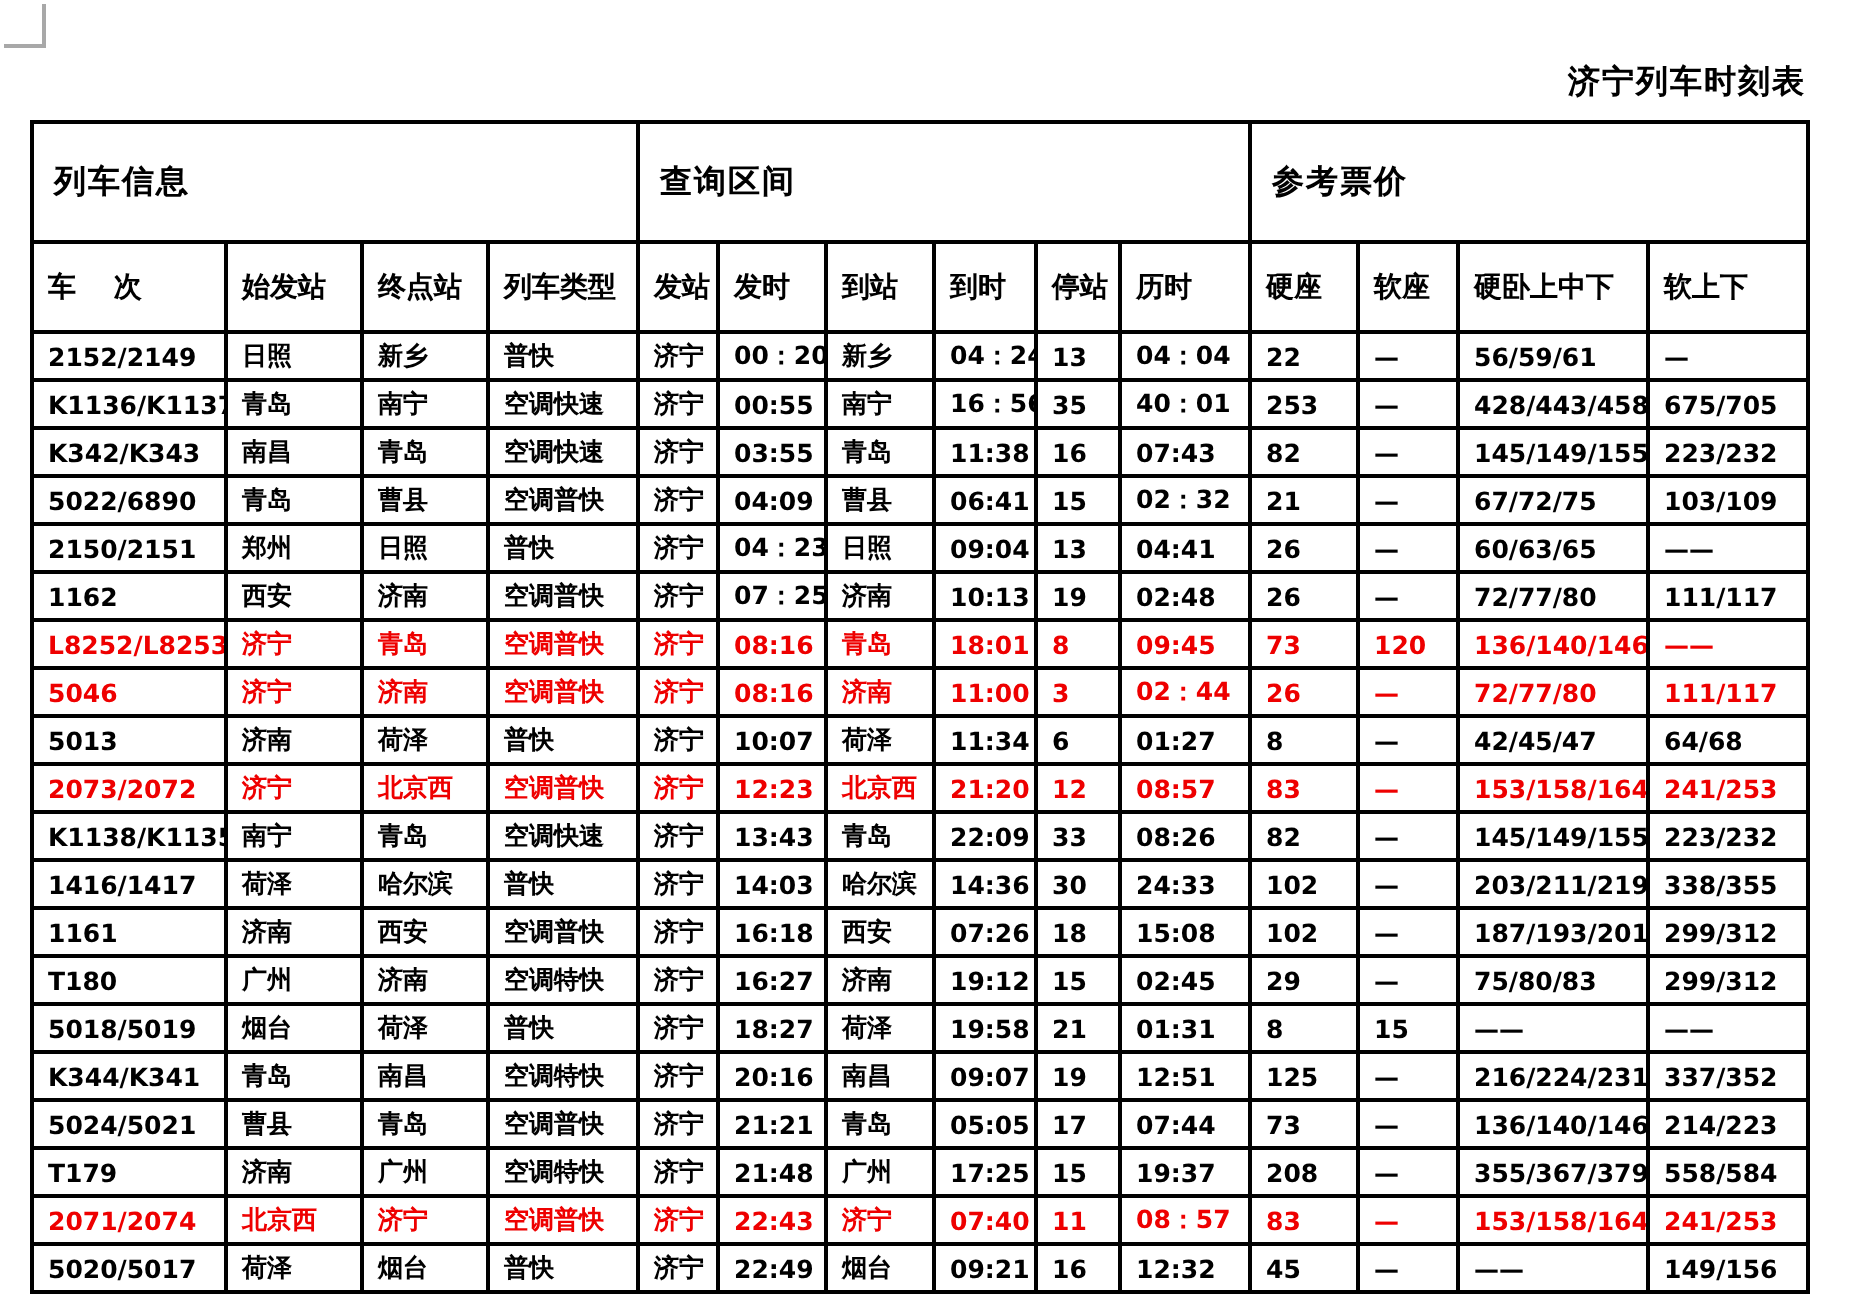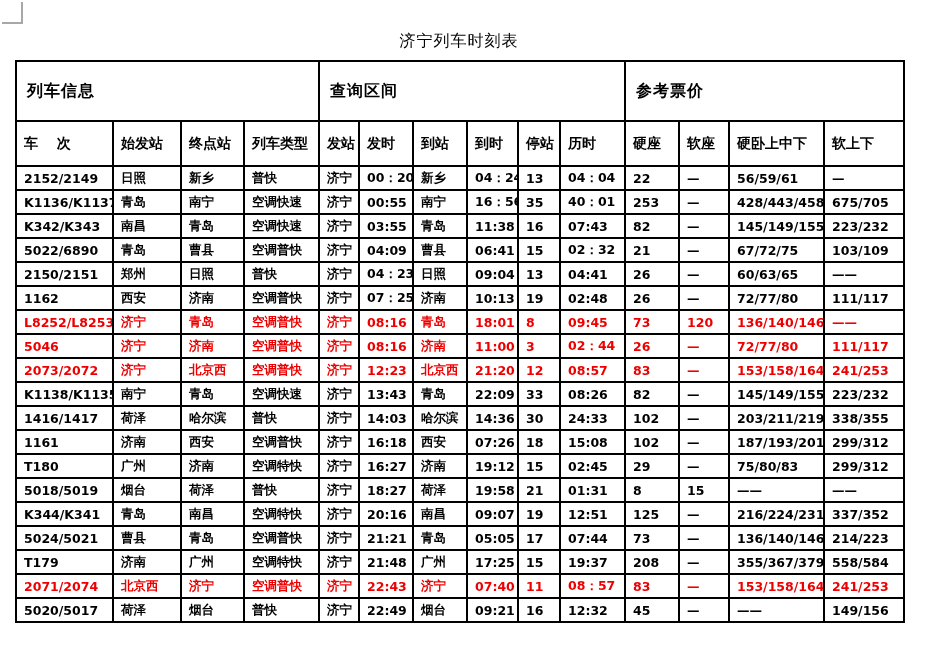--- a/index.html
+++ b/index.html
@@ -13,22 +13,22 @@
   .corner-v {
     position:absolute; left:21px; top:2px;
     width:2px; height:22px; background:#a8a8a8;
   }
   .corner-h {
     position:absolute; left:2px; top:22px;
     width:21px; height:2px; background:#a8a8a8;
   }
   .doc-title {
     position:absolute; top:31px; left:15px; width:888px;
-    text-align:center;
-    font-size:16px; font-weight:normal; color:#000;
+    text-align:right;
+    font-size:16px; font-weight:bold; color:#000;
     letter-spacing:1px;
   }
   table.timetable {
     position:absolute; top:60px; left:15px;
     width:888px;
     border-collapse:collapse;
     table-layout:fixed;
   }
   .timetable th, .timetable td {
     border:2px solid #000;
@@ -228,20 +228,36 @@
         <td>08:16</td>
         <td>济南</td>
         <td>11:00</td>
         <td>3</td>
         <td>02：44</td>
         <td>26</td>
         <td>—</td>
         <td>72/77/80</td>
         <td>111/117</td>
       </tr>
+      <tr>
+        <td>5013</td>
+        <td>济南</td>
+        <td>荷泽</td>
+        <td>普快</td>
+        <td>济宁</td>
+        <td>10:07</td>
+        <td>荷泽</td>
+        <td>11:34</td>
+        <td>6</td>
+        <td>01:27</td>
+        <td>8</td>
+        <td>—</td>
+        <td>42/45/47</td>
+        <td>64/68</td>
+      </tr>
       <tr class="red">
         <td>2073/2072</td>
         <td>济宁</td>
         <td>北京西</td>
         <td>空调普快</td>
         <td>济宁</td>
         <td>12:23</td>
         <td>北京西</td>
         <td>21:20</td>
         <td>12</td>

